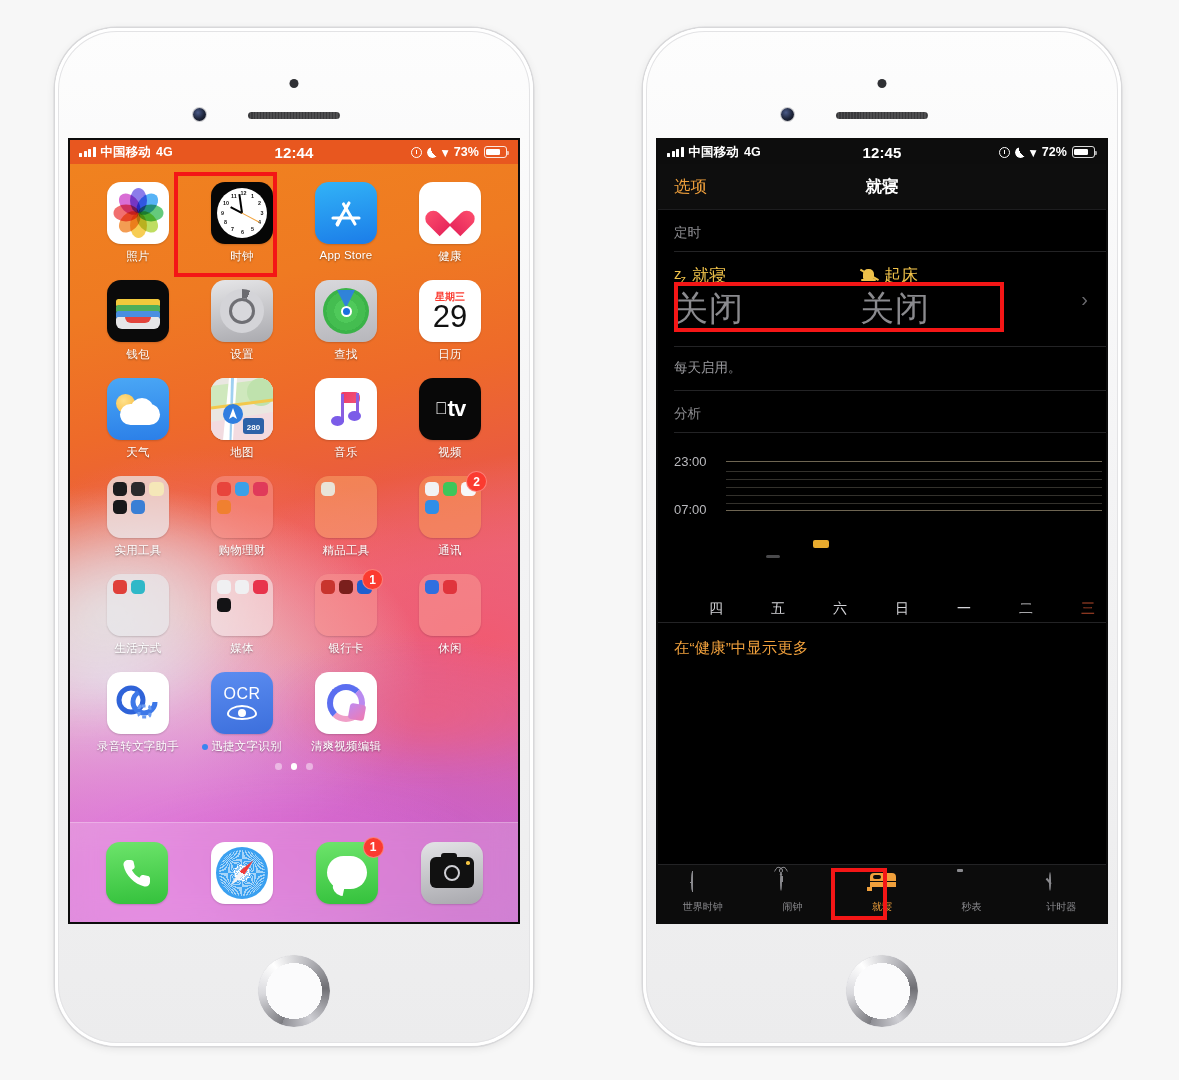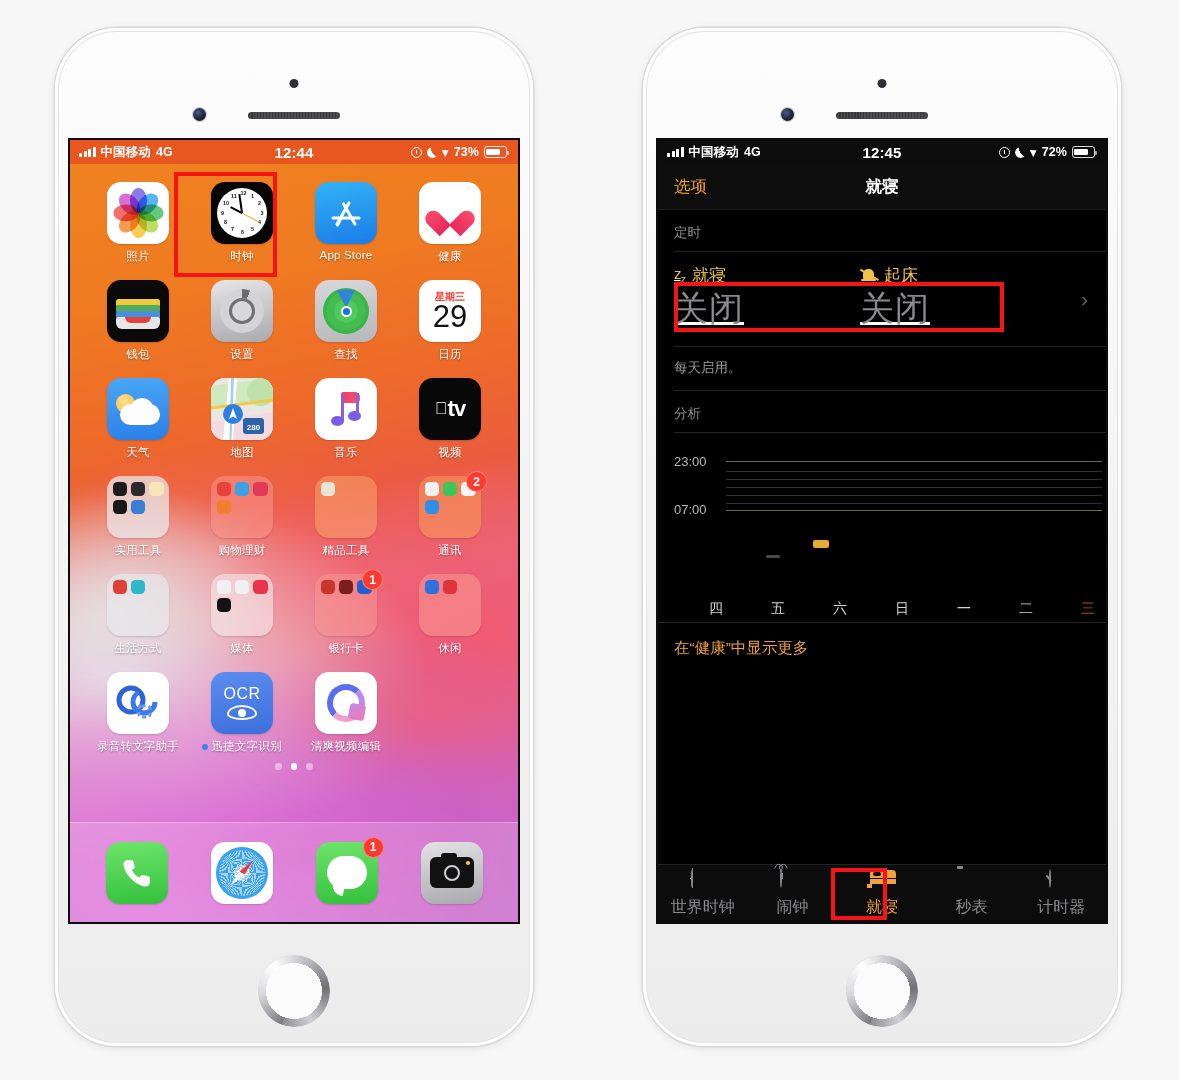--- a/index.html
+++ b/index.html
@@ -266,21 +266,21 @@
   .bedtime{ width:448px;height:758px;background:#000;color:#fff;position:relative;}
   .navbar{
     height:46px;background:#0e0e0e;display:flex;align-items:center;padding:0 16px;position:relative;
     border-bottom:.5px solid #1d1d1f;
   }
   .navbar .opt{ color:#f0a03c;font-size:16.5px;}
   .navbar .ttl{ position:absolute;left:0;right:0;text-align:center;font-size:16.5px;font-weight:bold;color:#fff;}
   .sec-hd{ padding:14px 16px 9px;font-size:13.5px;color:#8c8c90;background:#000;}
   .divider{height:.5px;background:#232325;margin-left:16px;}
 
-  .timerow{ position:relative;padding:12px 16px 18px;display:flex;text-decoration:underline;}
+  .timerow{ position:relative;padding:12px 16px 18px;display:flex;}
   .tcol{ width:186px; }
   .tcol .hd{ display:flex;align-items:center;gap:7px;color:#f0c24a;font-size:17px;margin-bottom:2px;}
   .tcol .val{ font-size:34px;color:#8a8a8e;font-weight:300;letter-spacing:1px;line-height:1.15;}
   .chev{ position:absolute;right:18px;top:50%;transform:translateY(-50%);color:#6a6a6e;font-size:20px;}
   .zzz{ font-size:15px;color:#f0c24a;letter-spacing:-1px;}
   .bellx{ position:relative;width:17px;height:17px;}
   .bellx .b{ position:absolute;left:3px;top:2px;width:11px;height:10px;border-radius:5px 5px 1px 1px;background:#f0c24a;}
   .bellx .b::after{content:"";position:absolute;left:-2px;bottom:-2px;width:15px;height:2px;border-radius:1px;background:#f0c24a;}
   .bellx .sl{ position:absolute;left:-1px;top:7px;width:21px;height:1.8px;background:#f0c24a;transform:rotate(30deg);}
 
@@ -292,21 +292,21 @@
   .days span{ font-size:14px;color:#d4d4d8;width:28px;text-align:center;}
   .days span.today{ color:#b3482b; }
   .bar{ position:absolute;border-radius:2px;}
   .link-row{ padding:15px 16px;font-size:15.5px;color:#f0a03c;border-top:.5px solid #232325;}
 
   .tabbar{
     position:absolute;left:0;right:0;bottom:0;height:58px;background:#0c0c0c;
     border-top:.5px solid #232325;display:flex;align-items:center;
   }
   .tab{ flex:1;display:flex;flex-direction:column;align-items:center;gap:3px;color:#8a8a8e;}
-  .tab .tl{ font-size:16px;}
+  .tab .tl{ font-size:10px;}
   .tab.active{ color:#f0a03c;}
   .tabicon{ width:24px;height:24px;position:relative;}
   .gl{ width:22px;height:22px;border-radius:50%;border:1.7px solid currentColor;position:relative;}
   .gl::before{content:"";position:absolute;left:50%;top:-1.7px;bottom:-1.7px;width:0;border-left:1.7px solid currentColor;}
   .gl::after{content:"";position:absolute;top:50%;left:-1.7px;right:-1.7px;height:0;border-top:1.7px solid currentColor;}
   .alm{ width:18px;height:18px;border-radius:50%;border:1.8px solid currentColor;position:relative;margin-top:3px;}
   .alm i{position:absolute;left:50%;top:3px;width:1.5px;height:6px;background:currentColor;}
   .alm::before,.alm::after{content:"";position:absolute;top:-6px;width:6px;height:6px;border-radius:50% 50% 0 0;
     border:1.8px solid currentColor;border-bottom:0;}
   .alm::before{left:-2px;transform:rotate(-32deg);}

